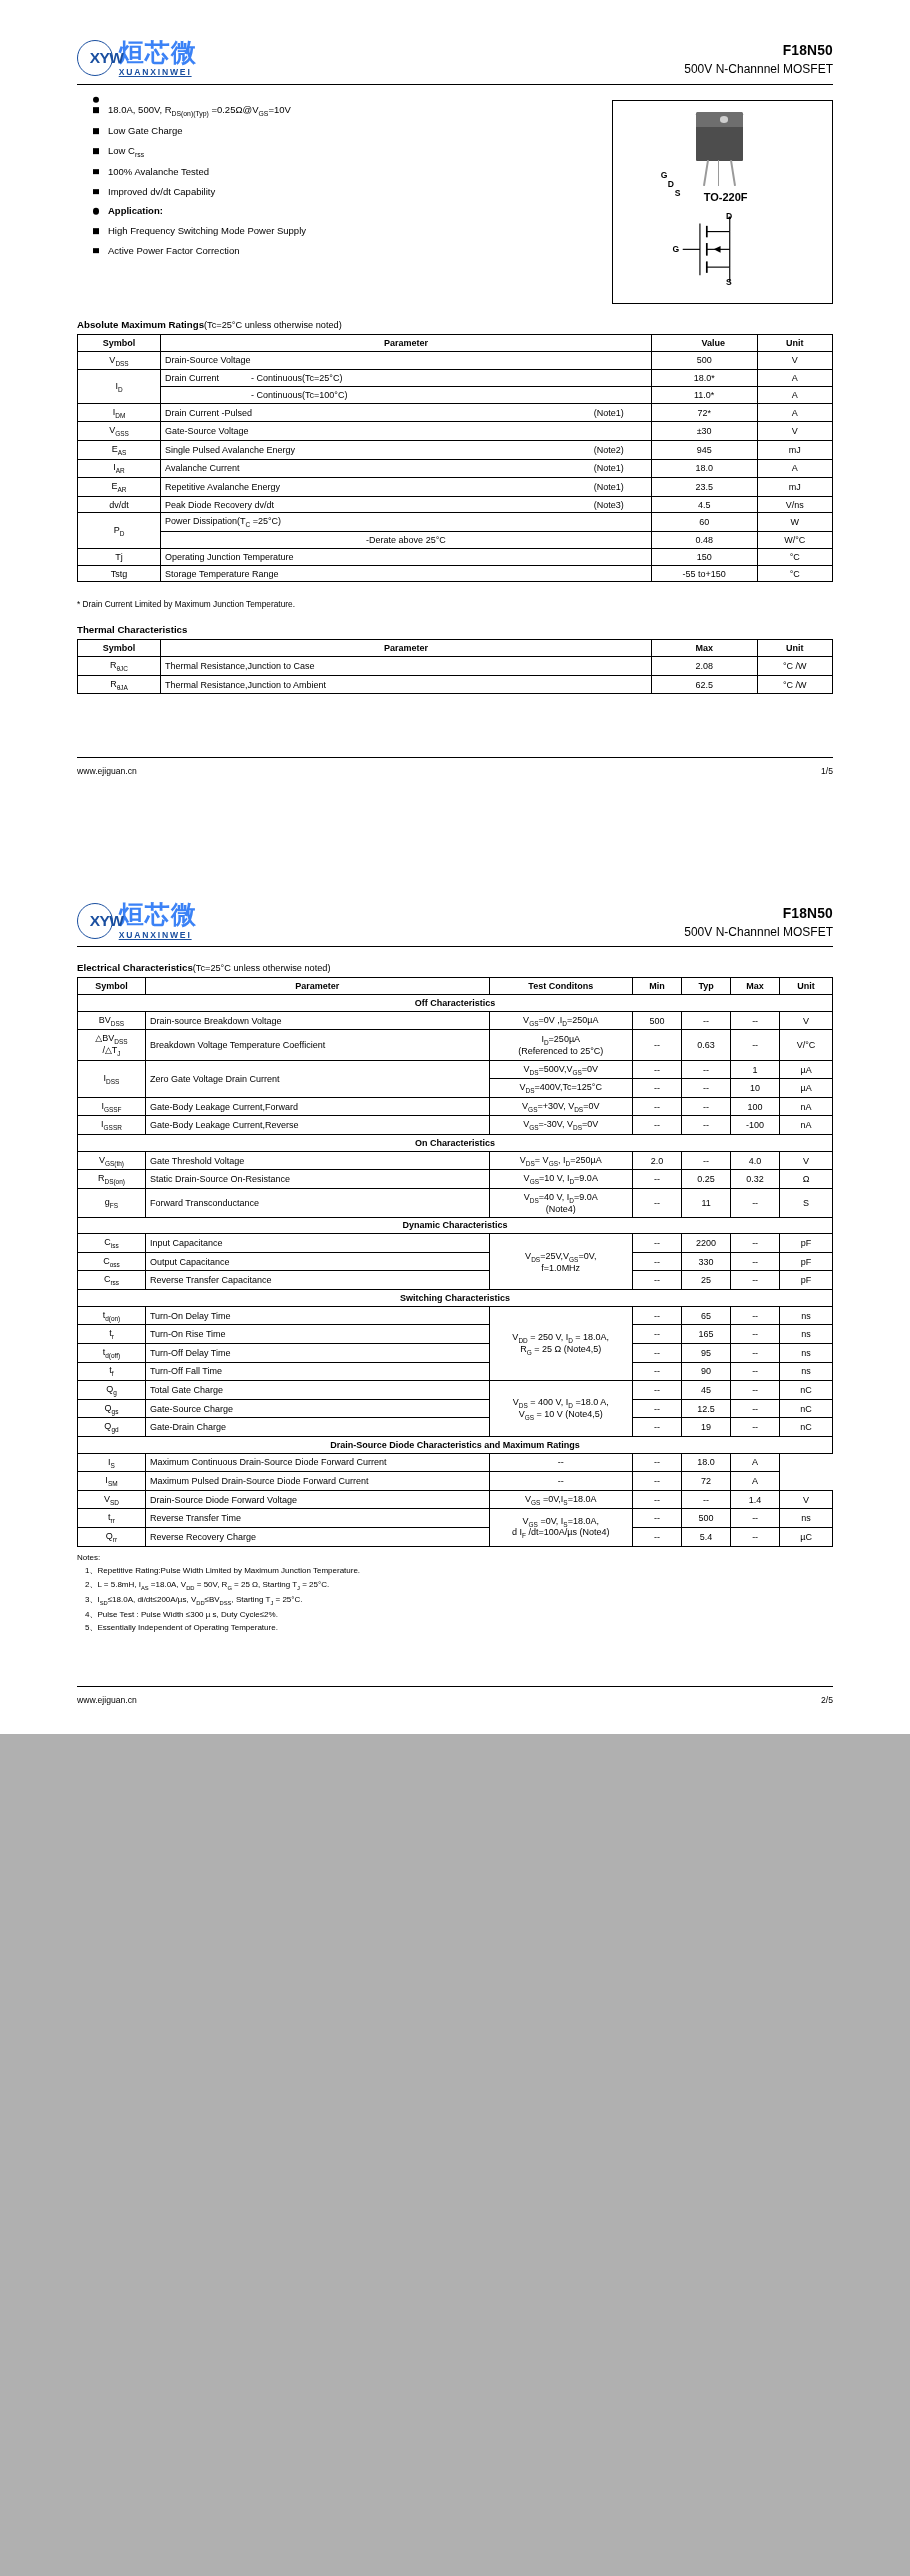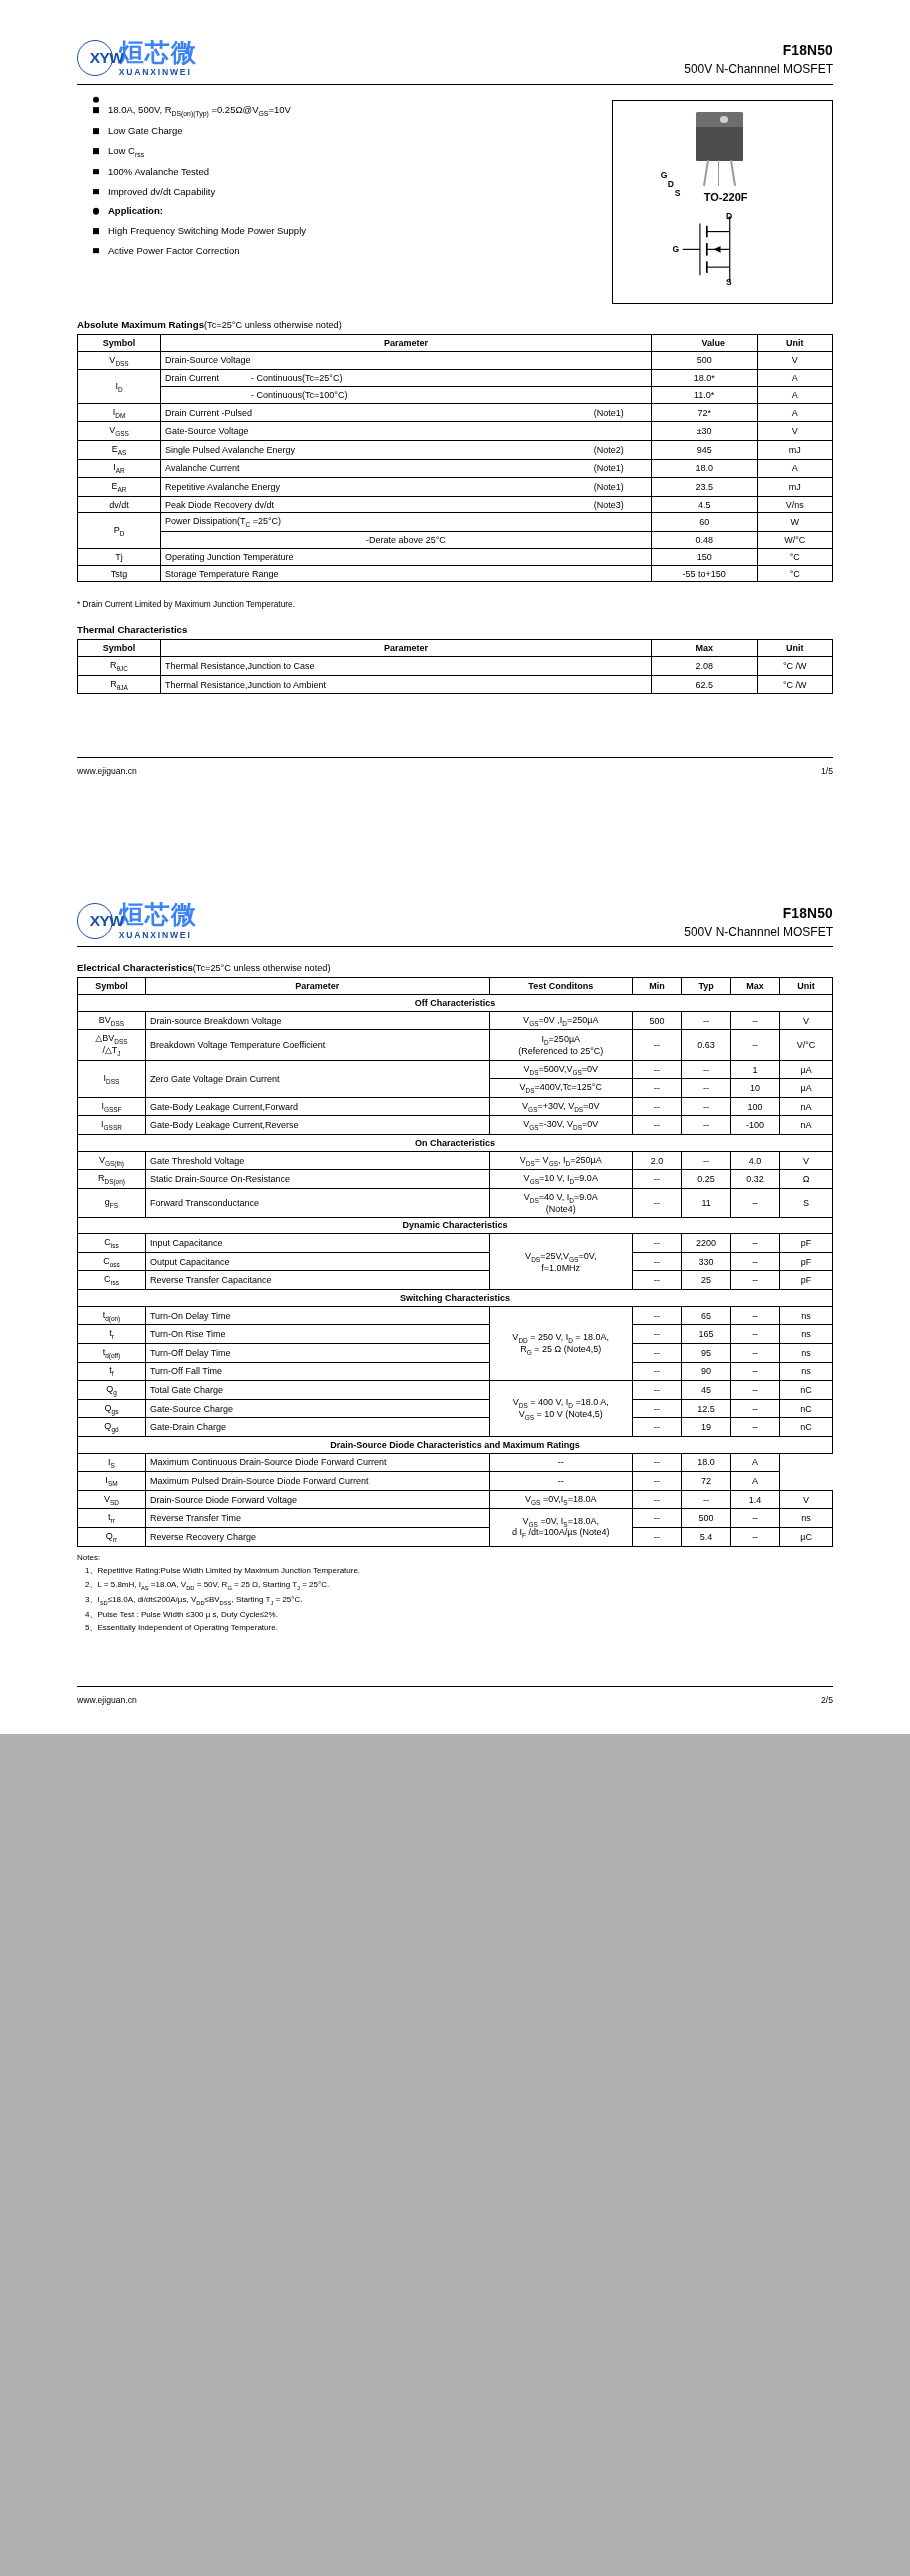--- a/index.html
+++ b/index.html
@@ -6,21 +6,21 @@
   .page{width:910px;background:#fff;margin:0 auto;position:relative;}
   .sheet{width:910px;background:#fff;position:relative;padding:0;box-sizing:border-box;}
   .inner{margin:0 77px;}
   
   .hdr{display:flex;align-items:flex-start;justify-content:space-between;padding-top:40px;}
   .logo{display:flex;align-items:center;gap:5.7px;}
   .logo-mark{width:36px;height:36px;border:1.7px solid #1a4fa0;border-radius:50%;position:relative;display:flex;align-items:center;justify-content:center;box-sizing:border-box;}
   .logo-mark span{color:#1a4fa0;font-size:15.5px;font-weight:bold;letter-spacing:-0.6px;font-family:"Liberation Sans",sans-serif;padding-left:23px;}
   .logo-txt{display:flex;flex-direction:column;line-height:1;}
   .logo-cn{font-size:25px;font-weight:bold;color:#3b82f6;letter-spacing:1.1px;font-family:"DejaVu Sans",sans-serif;}
-  .logo-en{font-size:8.6px;color:#1a4fa0;letter-spacing:1.8px;margin-top:3.4px;font-weight:bold;}
+  .logo-en{font-size:8.6px;color:#1a4fa0;letter-spacing:1.8px;margin-top:3.4px;font-weight:bold;text-decoration:underline;}
   .hdr-right{text-align:right;padding-top:3.4px;}
   .part{font-size:13.8px;font-weight:bold;color:#000;letter-spacing:0.2px;}
   .subtitle{font-size:12px;color:#000;margin-top:4px;}
   .hr{border:0;border-top:0.6px solid #000;margin:6.9px 0 0 0;}
   
   .feat-wrap{display:flex;gap:11.5px;margin-top:15px;}
   .feat{flex:1;padding-left:16px;}
   .feat ul{list-style:none;margin:0;padding:0;}
   .feat li{font-size:9.5px;line-height:2.08;color:#000;position:relative;padding-left:15px;}
   .feat li .bul{position:absolute;left:0;top:50%;transform:translateY(-50%);width:5.7px;height:5.7px;background:#000;}

